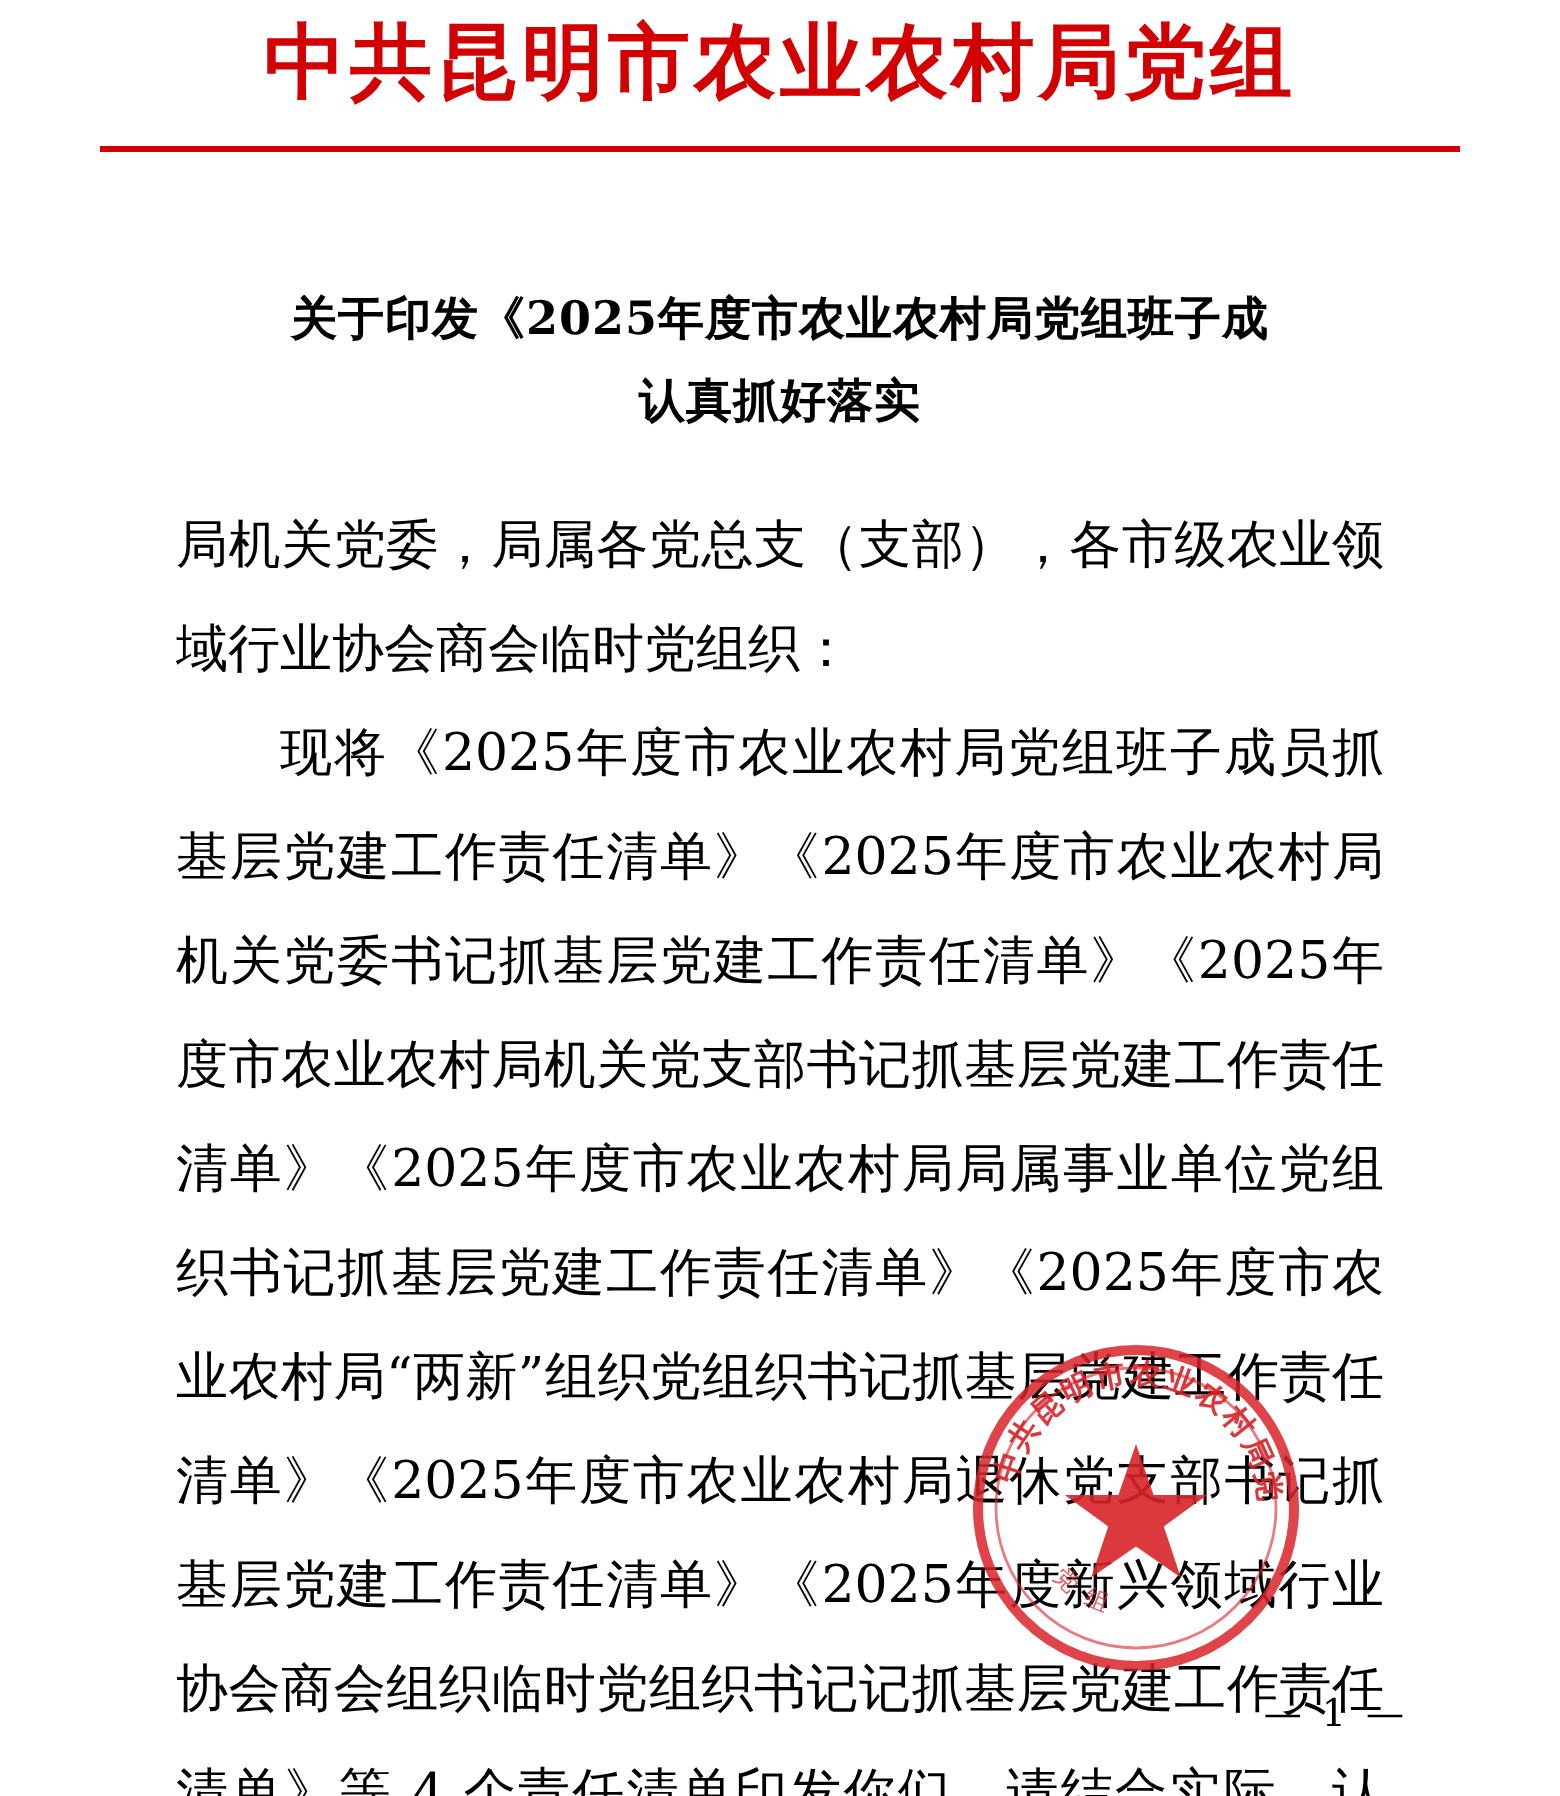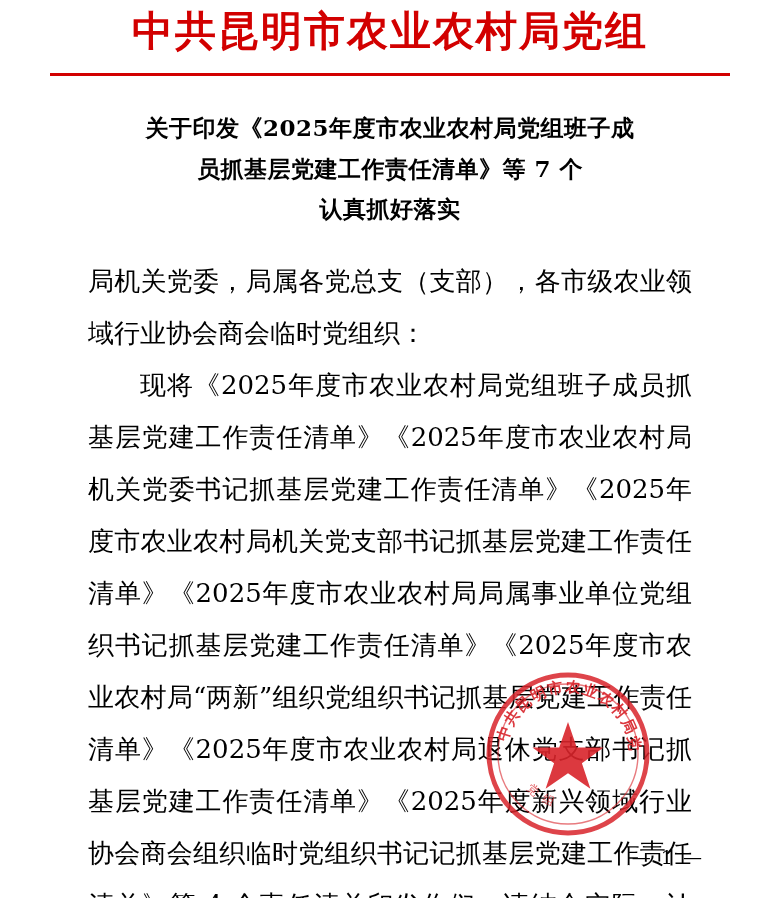--- a/index.html
+++ b/index.html
@@ -38,21 +38,21 @@
   }
   .letterhead-rule {
     width: 680px;
     height: 3px;
     background: #d20000;
     margin: 16px auto 0 auto;
   }
 
   
   .doc-title {
-    margin: 32px auto 0 auto;
+    margin: 64px auto 0 auto;
     width: 600px;
     text-align: center;
     font-weight: bold;
     font-size: 23px;
     line-height: 1.75;
     letter-spacing: 0.5px;
   }
   .doc-title .ln {
     display: block;
   }
@@ -122,21 +122,20 @@
 
 <div class="page">
 
   <div class="letterhead">
     <div class="letterhead-title">中共昆明市农业农村局党组</div>
     <div class="letterhead-rule"></div>
   </div>
 
   <div class="doc-title">
     <span class="ln">关于印发《2025年度市农业农村局党组班子成</span>
-    <span class="ln">员抓基层党建工作责任清单》等 7 个</span>
     <span class="ln">认真抓好落实</span>
   </div>
 
   <div class="body-block">
     <p>局机关党委，局属各党总支（支部），各市级农业领域行业协会商会临时党组织：</p>
     <p class="indent">现将《2025年度市农业农村局党组班子成员抓基层党建工作责任清单》《2025年度市农业农村局机关党委书记抓基层党建工作责任清单》《2025年度市农业农村局机关党支部书记抓基层党建工作责任清单》《2025年度市农业农村局局属事业单位党组织书记抓基层党建工作责任清单》《2025年度市农业农村局“两新”组织党组织书记抓基层党建工作责任清单》《2025年度市农业农村局退休党支部书记抓基层党建工作责任清单》《2025年度新兴领域行业协会商会组织临时党组织书记记抓基层党建工作责任清单》等 4 个责任清单印发你们，请结合实际，认真抓好落实。</p>
   </div>
 
   <div class="sign-block">
     <span class="sign-line">中共昆明市农业农村局党组</span>

